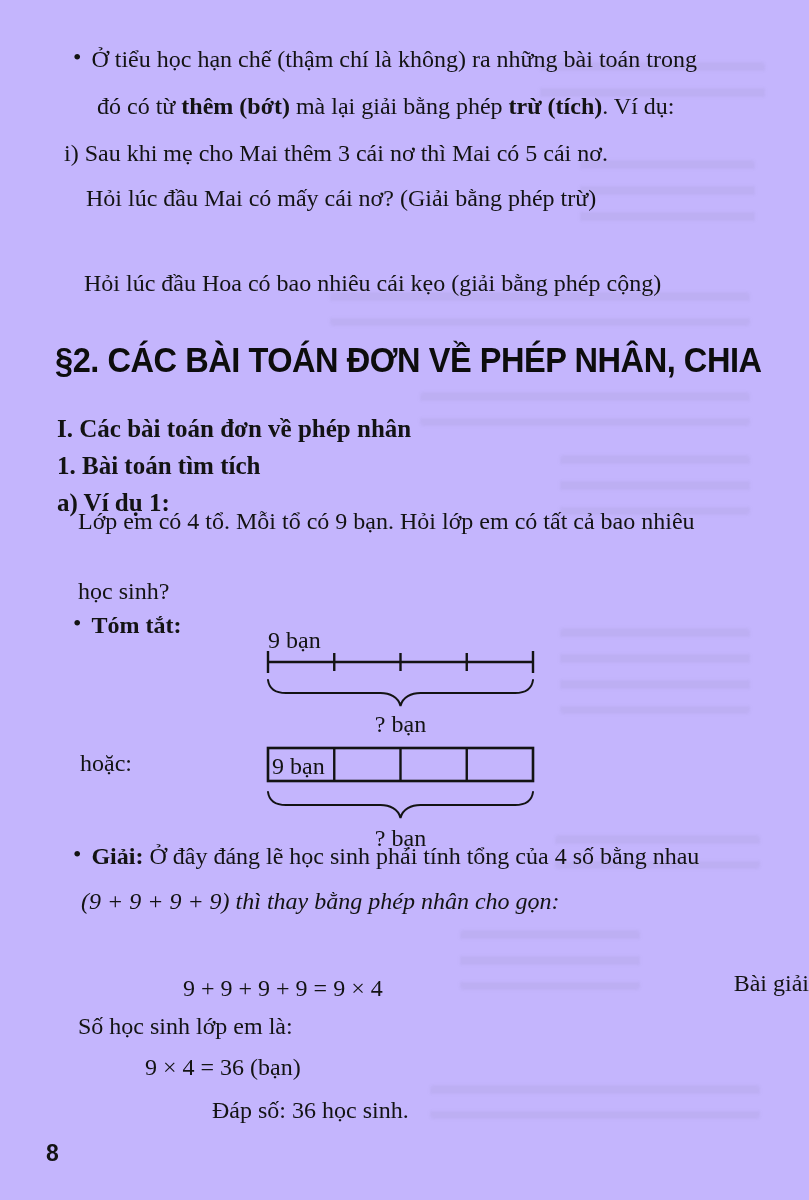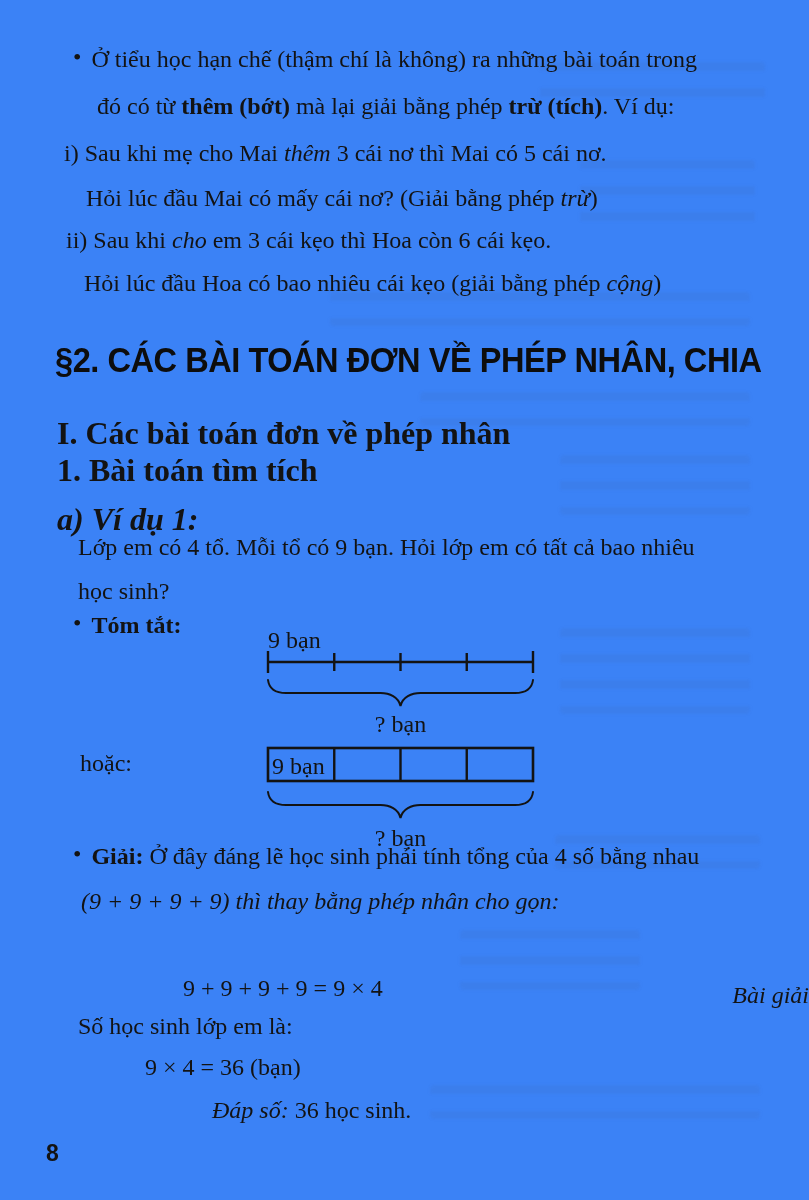--- a/index.html
+++ b/index.html
@@ -1,40 +1,40 @@
 <!DOCTYPE html>
 <html><head>
 <meta charset="utf-8">
 <style>
   html,body{margin:0;padding:0;background:#e8e8e8;}
   .page{
     position:relative;
     width:809px;height:1200px;
     margin:0 auto;
-    background:#3b82f6;
+    background:#c4b5fd;
     overflow:hidden;
     font-family:"Liberation Serif", serif;
     color:#131313;
     font-size:24px;
   }
   .abs{position:absolute;white-space:nowrap;}
   .b{font-weight:bold;margin-top:35px;}
-  .i{font-style:italic;margin-top:12px;}
+  .i{}
   .bi{font-weight:bold;}
   .bullet{display:inline-block;margin-right:10px;transform:translateY(-2px);}
   .heading{
     font-family:"Liberation Sans", sans-serif;
     font-weight:bold;
     font-size:35px;
     letter-spacing:-0.5px;
     transform:scaleX(0.93);
     transform-origin:left center;
     color:#0d0d0d;
   }
-  .subhead{font-weight:bold;font-size:32px;}
+  .subhead{font-weight:bold;font-size:25px;}
   .centered{left:0;width:809px;text-align:right;}
   svg text{font-family:"Liberation Serif", serif;font-size:24px;fill:#131313;}
   .pagenum{
     font-family:"Liberation Sans", sans-serif;
     font-weight:600;font-size:23px;
   }
   
   .ghost{
     position:absolute;
     background:repeating-linear-gradient(180deg, rgba(70,70,70,0.055) 0 9px, rgba(0,0,0,0) 9px 26px);
@@ -65,34 +65,31 @@
     <span>đó có từ </span><span class="b">thêm (bớt)</span><span> mà lại giải bằng phép </span><span class="b">trừ (tích)</span><span>. Ví dụ:</span>
   </div>
 
   <div class="abs" style="left:64px;top:140px;">
     <span>i) Sau khi mẹ cho Mai </span><span class="i">thêm</span><span> 3 cái nơ thì Mai có 5 cái nơ.</span>
   </div>
   <div class="abs" style="left:86px;top:185px;">
     <span>Hỏi lúc đầu Mai có mấy cái nơ? (Giải bằng phép </span><span class="i">trừ</span><span>)</span>
   </div>
 
-  <div class="abs" style="left:66px;top:227px;">
-    <span>ii) Sau khi </span><span class="i">cho</span><span> em 3 cái kẹo thì Hoa còn 6 cái kẹo.</span>
-  </div>
   <div class="abs" style="left:84px;top:270px;">
     <span>Hỏi lúc đầu Hoa có bao nhiêu cái kẹo (giải bằng phép </span><span class="i">cộng</span><span>)</span>
   </div>
 
   <div class="abs heading" style="left:55px;top:340px;">§2. CÁC BÀI TOÁN ĐƠN VỀ PHÉP NHÂN, CHIA</div>
 
   <div class="abs subhead" style="left:57px;top:415px;">I. Các bài toán đơn về phép nhân</div>
   <div class="abs subhead" style="left:57px;top:452px;">1. Bài toán tìm tích</div>
   <div class="abs subhead i" style="left:57px;top:489px;">a) Ví dụ 1:</div>
 
-  <div class="abs" style="left:78px;top:534px;text-align:center;">Lớp em có 4 tổ. Mỗi tổ có 9 bạn. Hỏi lớp em có tất cả bao nhiêu</div>
+  <div class="abs" style="left:78px;top:508px;text-align:center;">Lớp em có 4 tổ. Mỗi tổ có 9 bạn. Hỏi lớp em có tất cả bao nhiêu</div>
   <div class="abs" style="left:78px;top:578px;">học sinh?</div>
 
   <div class="abs" style="left:73px;top:612px;">
     <span class="bullet">•</span><span class="bi">Tóm tắt:</span>
   </div>
 
   <div class="abs" style="left:264px;top:624px;">
     <svg width="290" height="112" viewBox="0 0 290 112">
       <text x="4" y="24">9 bạn</text>
       <line x1="4" y1="38" x2="269" y2="38" stroke="#131313" stroke-width="2.6"></line>

